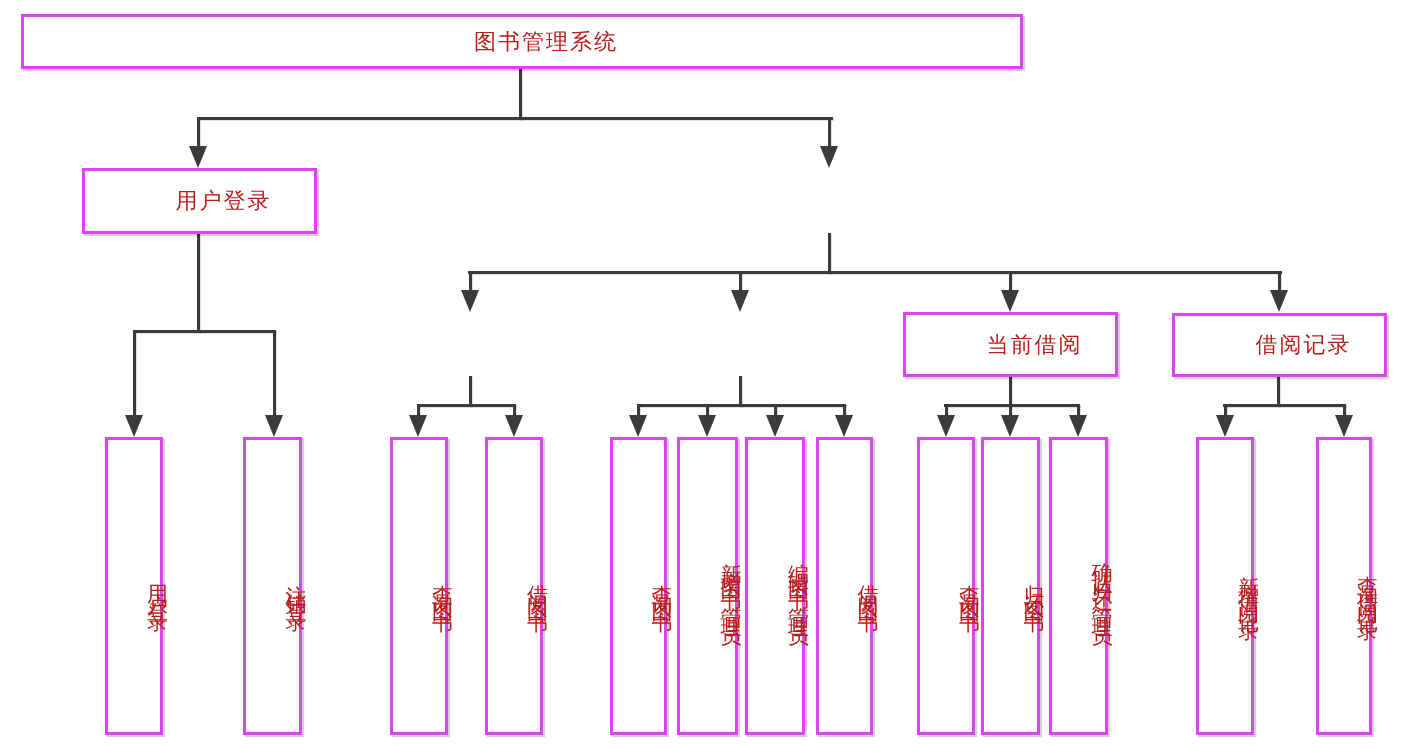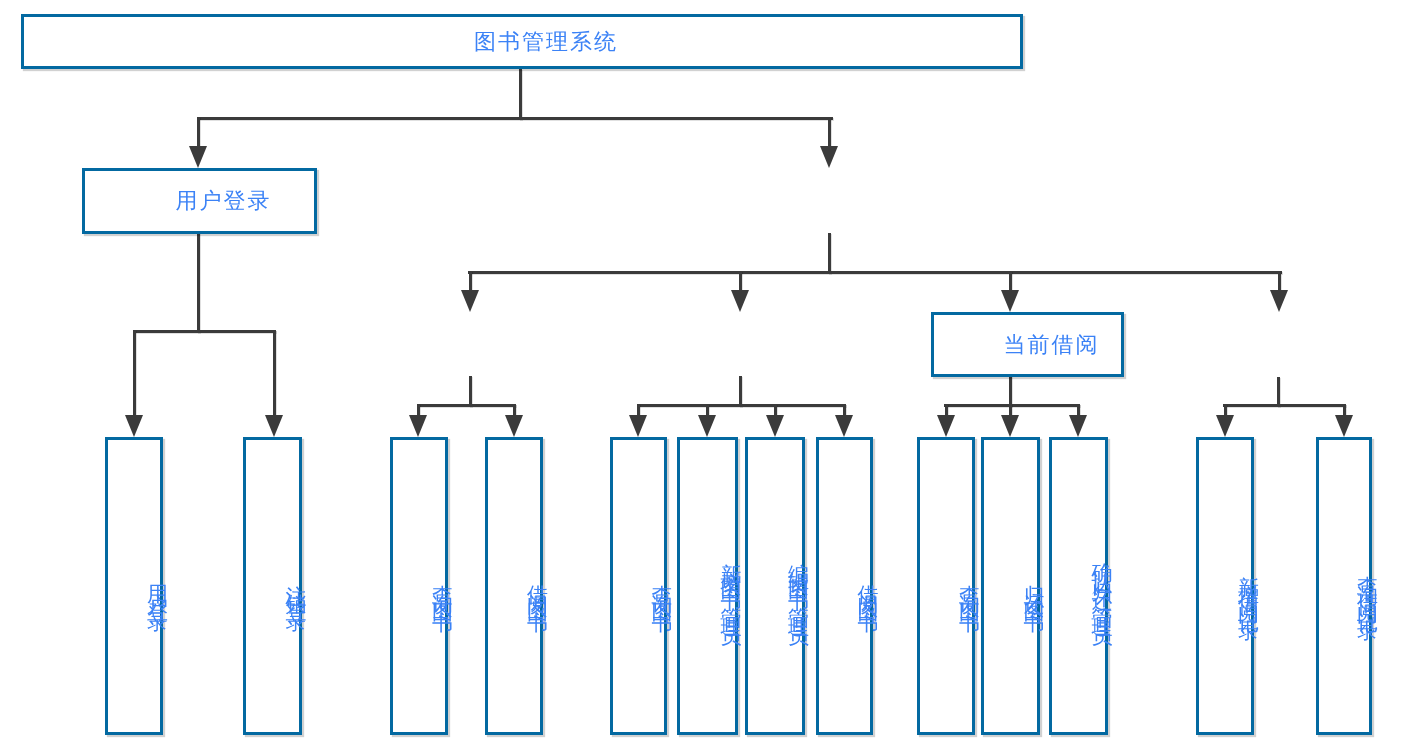--- a/index.html
+++ b/index.html
@@ -11,23 +11,23 @@
   .canvas {
     position: relative;
     width: 1405px;
     height: 747px;
     background: #ffffff;
     overflow: hidden;
   }
   .box {
     position: absolute;
     box-sizing: border-box;
-    border: 3px solid #0369a1;
+    border: 3px solid #d946ef;
     background: #ffffff;
-    color: #3b82f6;
+    color: #b91c1c;
     display: flex;
     align-items: center;
     justify-content: center;
     box-shadow: 2px 2px 1px rgba(0,0,0,0.18);
     padding-left: 48px;
   }
   .hbox {
     font-size: 22px;
     letter-spacing: 2px;
     white-space: nowrap;
@@ -123,21 +123,22 @@
   <div class="line" style="left:1223px;top:404px;width:123px;height:3px"></div>
   <div class="line" style="left:1224px;top:404px;width:3px;height:14px"></div>
   <div class="line" style="left:1343px;top:404px;width:3px;height:14px"></div>
   <div class="arrow-head" style="left:1216px;top:415px"></div>
   <div class="arrow-head" style="left:1335px;top:415px"></div>
 
   <div class="box hbox" style="left:21px;top:14px;width:1002px;height:55px">图书管理系统</div>
 
   <div class="box hbox" style="left:82px;top:168px;width:235px;height:66px">用户登录</div>
 
-  <div class="box hbox" style="left:931px;top:312px;width:193px;height:65px">当前借阅</div>
+  <div class="box hbox" style="left:903px;top:312px;width:215px;height:65px">当前借阅</div>
+  <div class="box hbox" style="left:1172px;top:313px;width:215px;height:64px">借阅记录</div>
 
   <div class="box vbox" style="left:105px;top:437px;width:58px;height:298px">用户登录</div>
   <div class="box vbox" style="left:243px;top:437px;width:59px;height:298px">注销登录</div>
 
   <div class="box vbox" style="left:390px;top:437px;width:58px;height:298px">查询图书</div>
   <div class="box vbox" style="left:485px;top:437px;width:58px;height:298px">借阅图书</div>
 
   <div class="box vbox" style="left:610px;top:437px;width:57px;height:298px">查询图书</div>
   <div class="box vbox" style="left:677px;top:437px;width:61px;height:298px">新增图书（管理员）</div>
   <div class="box vbox" style="left:745px;top:437px;width:60px;height:298px">编辑图书（管理员）</div>

